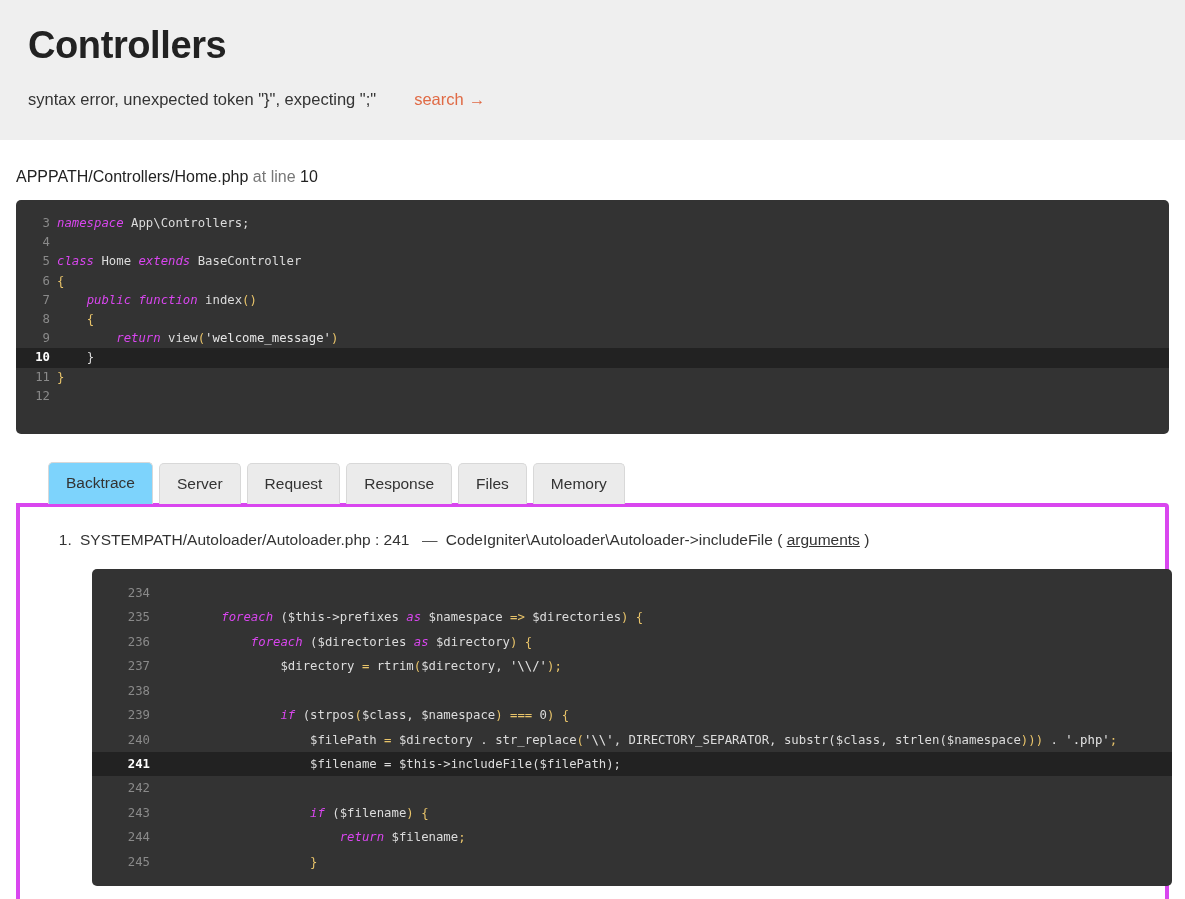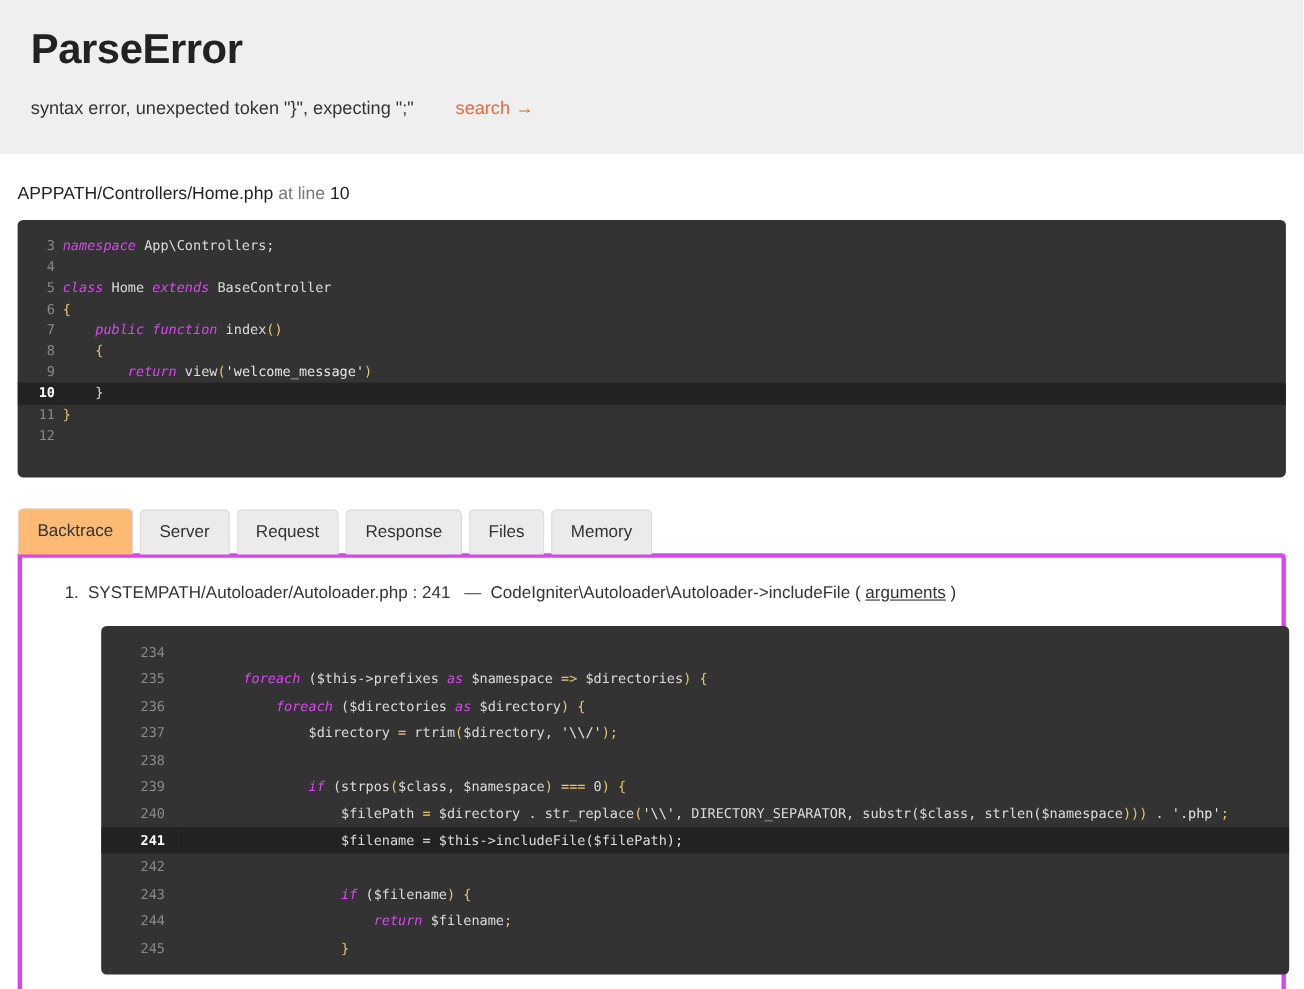--- a/index.html
+++ b/index.html
@@ -132,24 +132,25 @@
     border: 1px solid #d8d8d8;
     border-bottom: none;
     border-radius: 5px 5px 0 0;
     padding: 11px 17px 10px 17px;
     font-size: 15.5px;
     color: #333333;
     cursor: pointer;
     line-height: 1.2;
   }
   .tab.active {
-    background: #fdba74;
+    background: #7dd3fc;
     border-color: #d8d8d8;
     padding-bottom: 11px;
     color: #333333;
+    margin-left: 32px;
   }
   .tab-panel {
     border: 4px solid #d946ef;
     background: #ffffff;
     border-radius: 0 4px 4px 4px;
     padding: 22px 0 0 0;
     min-height: 386px;
     box-sizing: border-box;
     width: 1153px;
   }
@@ -194,21 +195,21 @@
   }
   .bt-source .code-table {
     font-size: 12.3px;
     line-height: 24.4px;
   }
 </style>
 </head>
 <body>
 
 <div class="header">
-  <h1>ParseError</h1>
+  <h1>Controllers</h1>
   <div class="header-sub">
     <span>syntax error, unexpected token "}", expecting ";"</span>
     <a class="search-link" href="#"><span>search</span><span class="arrow">→</span></a>
   </div>
 </div>
 
 <div class="container">
 
   <div class="filepath">
     <span class="strong">APPPATH/Controllers/Home.php</span>

